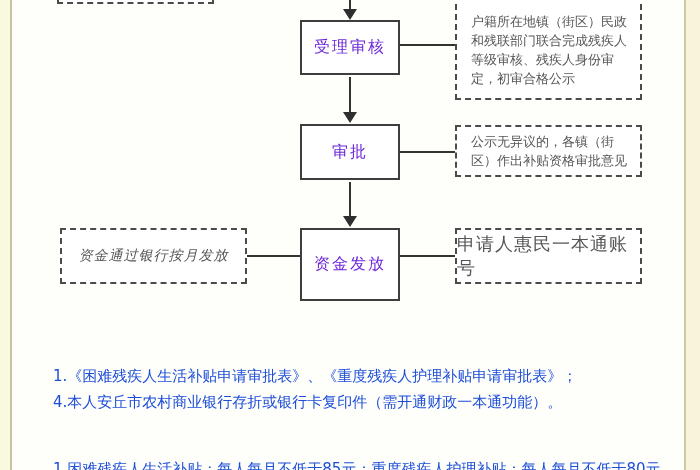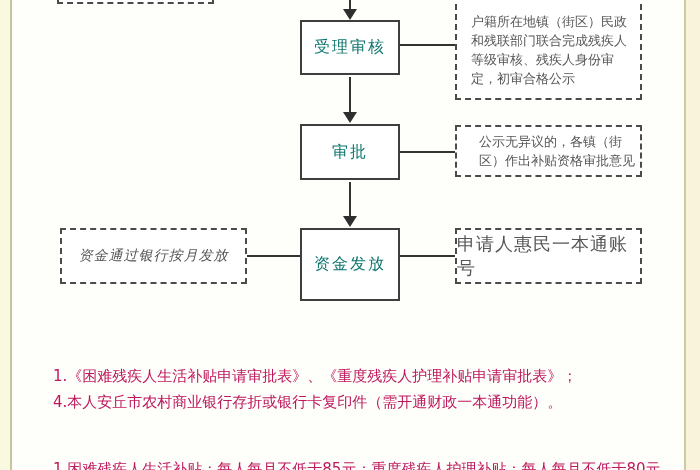--- a/index.html
+++ b/index.html
@@ -10,53 +10,53 @@
   }
   
   .strip-left{position:absolute;left:0;top:0;width:10px;height:470px;background:#f9f9e0;}
   .strip-left-border{position:absolute;left:10px;top:0;width:2px;height:470px;background:#c5c5a3;}
   .strip-right-border{position:absolute;left:684px;top:0;width:2px;height:470px;background:#cbcba3;}
   .strip-right{position:absolute;left:686px;top:0;width:14px;height:470px;background:#f9f3dc;}
 
   
   .node{
     position:absolute; box-sizing:border-box; background:#fff;
-    border:2px solid #3e3e3e; color:#0f766e;
+    border:2px solid #3e3e3e; color:#6d28d9;
     display:flex; align-items:center; justify-content:center;
     font-size:16px; letter-spacing:2px;
   }
   .node-accept{left:300px;top:20px;width:100px;height:55px;}
   .node-approve{left:300px;top:124px;width:100px;height:56px;justify-content:center;}
   .node-disburse{left:300px;top:228px;width:100px;height:73px;}
 
   
   .note{
     position:absolute; box-sizing:border-box; background:#fff;
     border:2px dashed #4b4b4b; color:#565656;
   }
   .note-top-partial{left:57px;top:-42px;width:157px;height:46px;}
   .note-review{left:455px;top:-16px;width:187px;height:116px;font-size:13px;line-height:19px;}
   .note-review .txt{padding:26px 10px 0 14px;width:158px;}
-  .note-publicity{left:455px;top:125px;width:187px;height:52px;font-size:13px;line-height:19px;display:flex;align-items:center;padding-left:8px;}
+  .note-publicity{left:455px;top:125px;width:187px;height:52px;font-size:13px;line-height:19px;display:flex;align-items:center;}
   .note-publicity .txt{padding-left:14px;width:158px;}
   .note-bank{left:60px;top:228px;width:187px;height:56px;font-size:14px;display:flex;align-items:center;justify-content:center;letter-spacing:1px;font-style:italic;}
   .note-account{left:455px;top:228px;width:187px;height:56px;font-size:18px;display:flex;align-items:center;justify-content:flex-end;letter-spacing:1px;}
 
   
   .hline,.vline{position:absolute;background:#333;}
   .vline{width:2px;}
   .hline{height:2px;}
   .arrowhead{
     position:absolute;width:0;height:0;
     border-left:7px solid transparent;border-right:7px solid transparent;
     border-top:11px solid #2e2e2e;
   }
 
   
-  .t{position:absolute;color:#be185d;font-size:15px;white-space:nowrap;}
+  .t{position:absolute;color:#1d4ed8;font-size:15px;white-space:nowrap;}
   .t-bold{font-weight:bold;color:#333;}
 </style>
 </head>
 <body>
 
 <div class="page">
 
   <div class="strip-left"></div>
   <div class="strip-left-border"></div>
   <div class="strip-right-border"></div>

